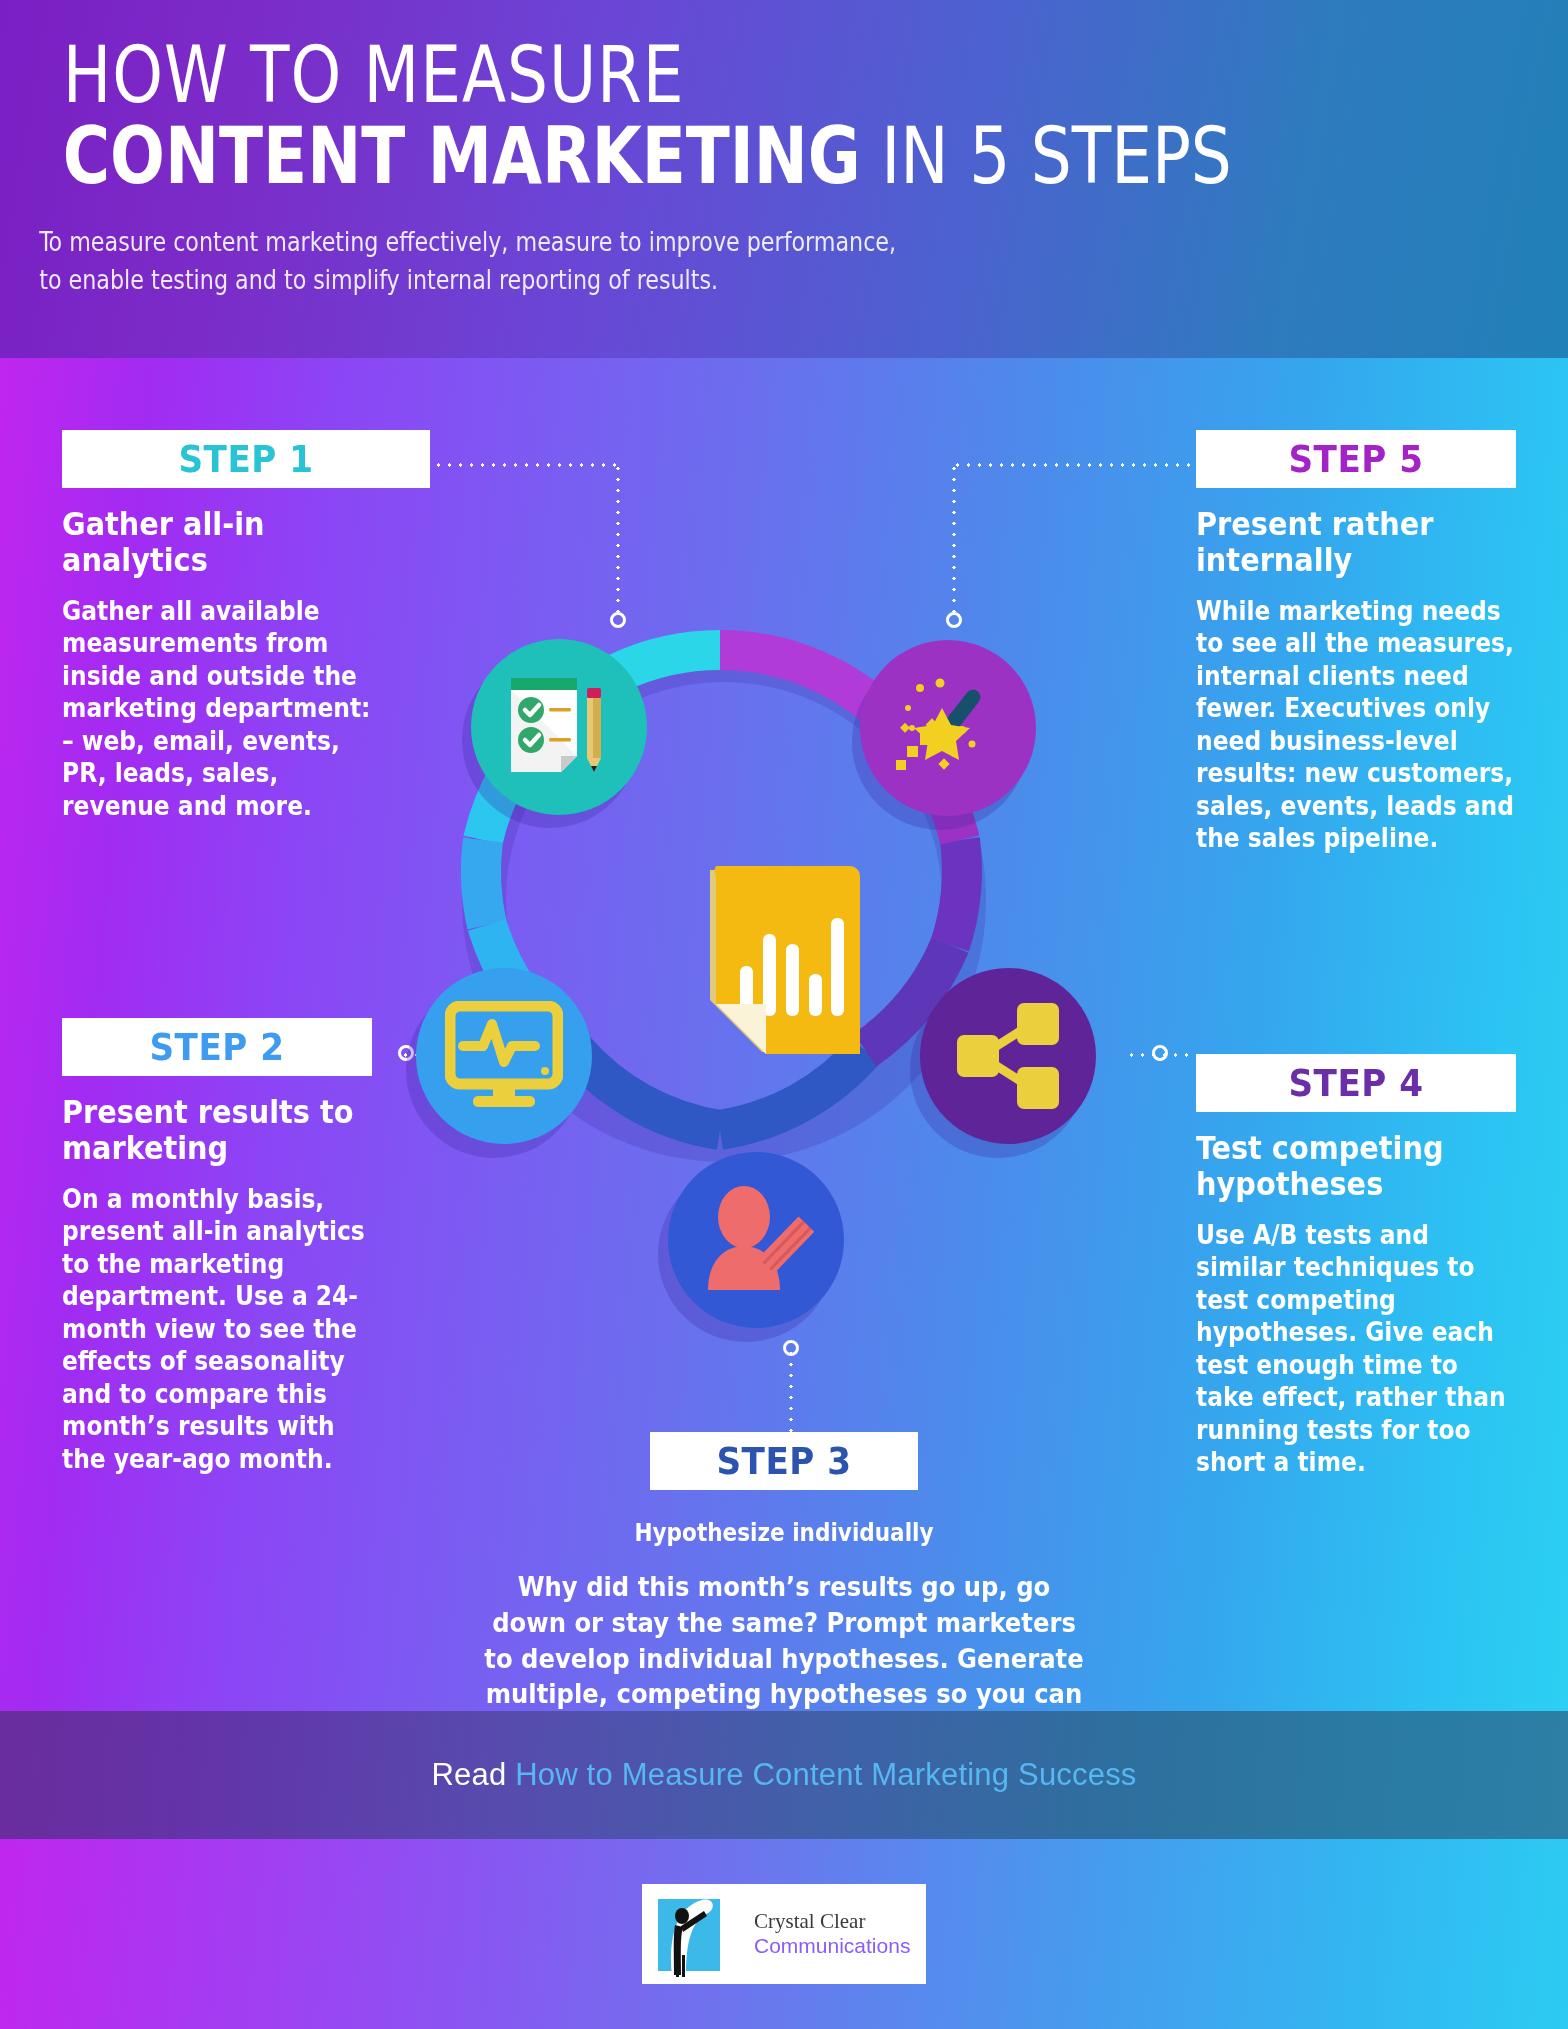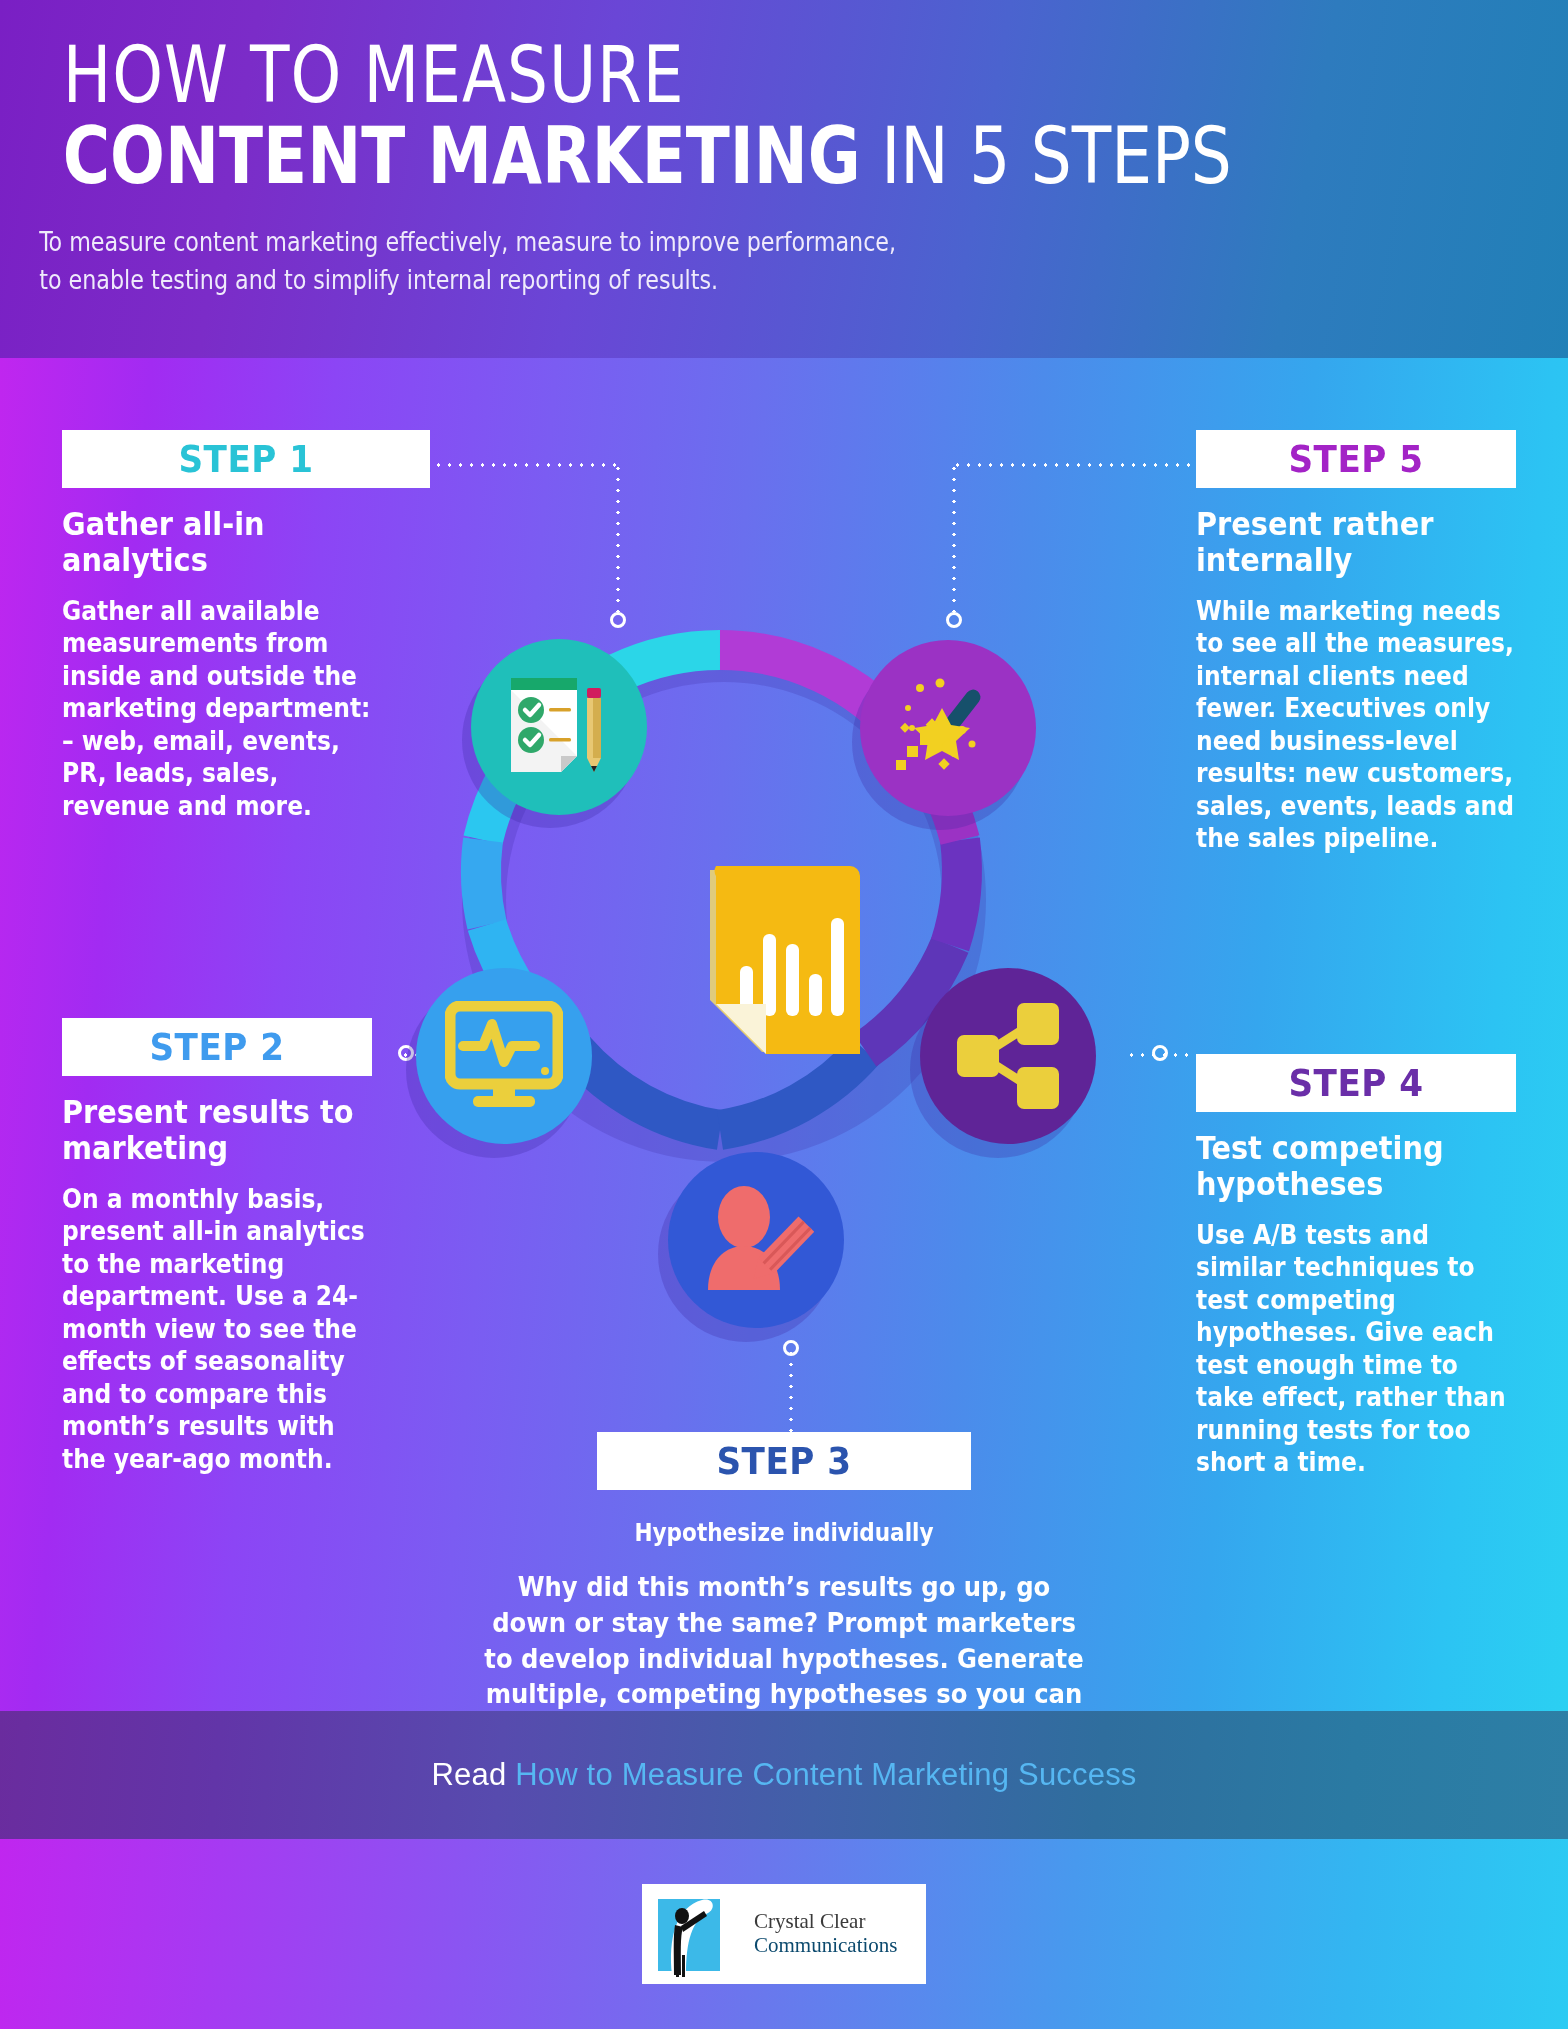--- a/index.html
+++ b/index.html
@@ -60,21 +60,21 @@
     display:flex; align-items:center; justify-content:center;
   }
   .logo {
     width:284px; height:100px; background:#fff; position:relative;
     display:flex; align-items:center; padding:8px 10px;
   }
   .logo-mark { position:relative; width:78px; height:82px; flex:none; }
   .logo-sq { position:absolute; left:6px; top:6px; width:62px; height:72px; background:#3CB9E8; }
   .logo-text { margin-left:24px; line-height:1.12; }
   .logo-text .l1 { font-family:"Liberation Serif",serif; font-size:21px; color:#3A3A3A; }
-  .logo-text .l2 { font-family:Liberation Serif, serif; font-size:21px; color:#0c4a6e; }
+  .logo-text .l2 { font-family:Liberation Sans, sans-serif; font-size:21px; color:#8b5cf6; }
 
   
   .step { position:absolute; }
   .step-badge {
     background:#fff; height:58px; display:flex; align-items:center; justify-content:center;
     font-family:"Liberation Sans Narrow","DejaVu Sans Condensed","Liberation Sans",sans-serif;
     font-size:38px; font-weight:700; letter-spacing:.5px;
   }
   .step-title {
     font-family:"Liberation Sans Narrow","DejaVu Sans Condensed","Liberation Sans",sans-serif;
@@ -88,21 +88,21 @@
   
   #step1 { left:62px; top:430px; width:320px; }
   #step1 .step-badge { width:368px; }
   #step2 { left:62px; top:1018px; width:320px; }
   #step2 .step-badge { width:310px; }
   #step5 { left:1196px; top:430px; width:320px; }
   #step5 .step-badge { width:320px; }
   #step4 { left:1196px; top:1018px; width:320px;margin-top:36px; }
   #step4 .step-badge { width:320px; }
   #step3 { left:484px; top:1432px; width:600px; text-align:center; }
-  #step3 .step-badge { width:374px; margin:0 auto; }
+  #step3 .step-badge { width:268px; margin:0 auto; }
   #step3 .step-title { font-size:24px; margin-top:30px; }
   #step3 .step-body { font-size:27px; margin-top:22px; line-height:1.32; }
 
   
   .dot-h, .dot-v { position:absolute; }
   .dot-h {
     height:4px;
     background-image:radial-gradient(circle, #fff 1.6px, transparent 1.8px);
     background-size:11px 4px; background-repeat:repeat-x;
   }

